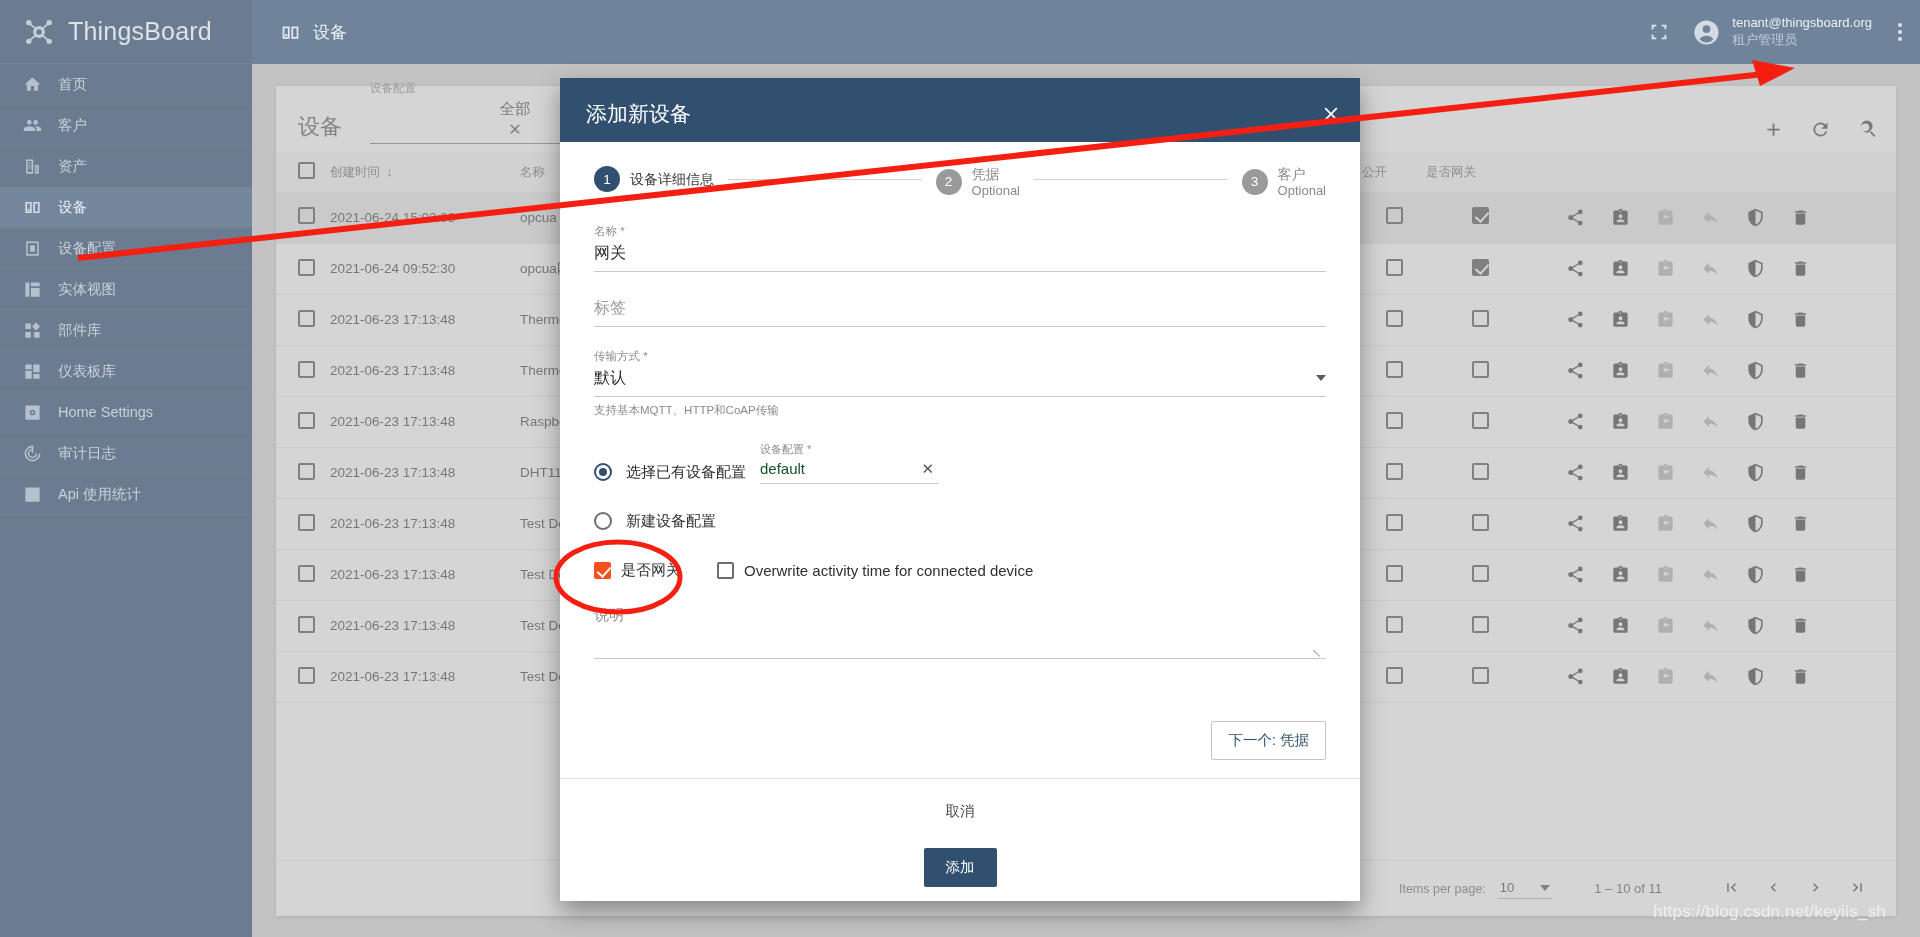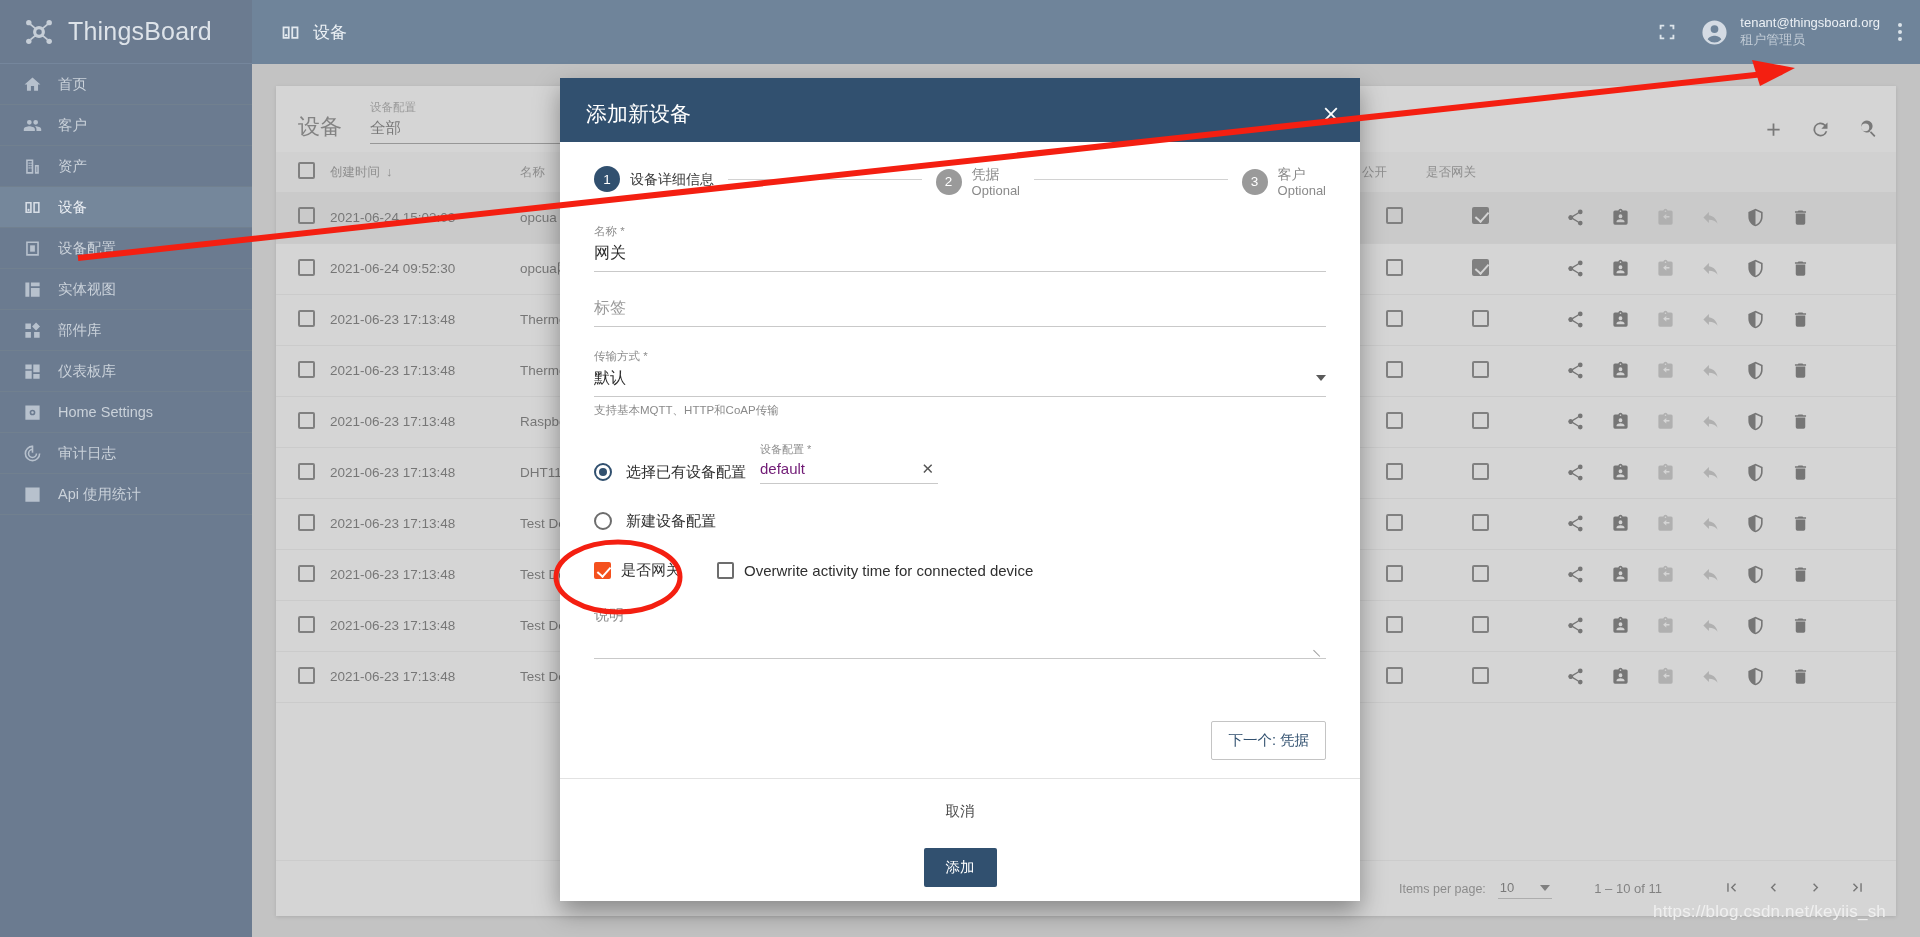--- a/index.html
+++ b/index.html
@@ -49,21 +49,21 @@
     display: flex; align-items: center;
   }
   #topbar .tb-title {
     display: flex; align-items: center; gap: 12px;
     margin-left: 28px; font-size: 17px; color: #e6ecf2;
   }
   #topbar .tb-title svg { width: 21px; height: 21px; fill:#d6dee7; }
   #topbar .spacer { flex: 1 1 auto; }
   #fullscreen-btn { margin-right: 22px; cursor: pointer; }
   #fullscreen-btn svg { width: 22px; height: 22px; fill:#cfd9e3; display:block;}
-  #user-block { display:flex; align-items:center; gap:11px; margin-right: 18px; cursor:pointer;}
+  #user-block { display:flex; align-items:center; gap:11px; margin-right: 26px; cursor:pointer;}
   #user-block .avatar svg { width: 29px; height: 29px; fill:#c2ccd8; display:block;}
   #user-block .utext { line-height: 1.28; }
   #user-block .uemail { font-size: 13px; color: #e4eaf1; }
   #user-block .urole  { font-size: 13px; color: #a9b7c6; }
   #more-btn { margin-right: 18px; cursor:pointer; display:flex; flex-direction:column; gap:3px; }
   #more-btn i { width:4px; height:4px; background:#cdd7e1; border-radius:50%; display:block;}
 
   
   #main {
     position: absolute; left: 252px; top: 64px;
@@ -74,21 +74,21 @@
   #card {
     background: #c3c3c3; height: 830px; position: relative;
     box-shadow: 0 1px 4px rgba(0,0,0,.2);
   }
   #card-header {
     height: 66px; display: flex; align-items: flex-end; padding: 0 18px 6px 22px;
   }
   #card-title { font-size: 22px; color: #4e4e4e; margin-right: 28px; padding-bottom: 4px; }
   #profile-filter { width: 290px; position: relative; padding-bottom: 2px; }
   #profile-filter .ff-label { font-size: 11.5px; color: #707070; margin-bottom: 3px; }
-  #profile-filter .ff-row { display:flex; align-items:center; border-bottom: 1px solid #6a6a6a; padding-bottom: 4px;}
+  #profile-filter .ff-row { display:flex; align-items:center; border-bottom: 1px solid #6a6a6a; padding-bottom: 4px; flex-direction: column;}
   #profile-filter .ff-value { font-size: 15.5px; color:#3d3d3d; flex:1 1 auto;}
   #profile-filter .ff-x { font-size: 16px; color:#4a4a4a; cursor:pointer; padding: 0 4px;}
   #header-actions { margin-left:auto; display:flex; align-items:center; gap: 26px; padding-bottom: 6px;}
   #header-actions .hicon { cursor:pointer; display:block; }
   #header-actions .hicon svg { width: 21px; height: 21px; fill: #3f3f3f; display:block;}
 
   
   table#device-table { width: 100%; border-collapse: collapse; table-layout: fixed; }
   table#device-table th {
     font-size: 12.5px; color: #5d5d5d; font-weight: normal; text-align: left;
@@ -194,21 +194,21 @@
   .radio {
     width: 18px; height: 18px; border-radius:50%; border:2px solid #6d6d6d;
     position:relative; flex:0 0 auto; cursor:pointer; margin-bottom: 3px;
   }
   .radio.sel { border-color: #31506f; }
   .radio.sel::after{ content:""; position:absolute; left:3px; top:3px; width:8px;height:8px;border-radius:50%;background:#31506f;}
   .radio-label { font-size: 15px; color: #2f2f2f; margin-bottom: 2px; }
   .profile-pick { width: 178px; }
   .profile-pick .pp-lab { font-size: 11px; color:#8e8e8e; margin-bottom: 3px;}
   .profile-pick .pp-row { display:flex; align-items:center; border-bottom:1px solid #c9c9c9; padding-bottom: 5px;}
-  .profile-pick .pp-val { font-size: 15px; color:#701a75; flex:1 1 auto;}
+  .profile-pick .pp-val { font-size: 15px; color:#14532d; flex:1 1 auto;}
   .profile-pick .pp-x { font-size: 15px; color:#555; cursor:pointer; padding-right:4px;}
 
   .check-row { display:flex; align-items:center; gap: 10px; margin-top: 28px; }
   .mcbox {
     width: 17px; height: 17px; border:2px solid #6d6d6d; border-radius: 2px;
     position:relative; cursor:pointer; flex:0 0 auto;
   }
   .mcbox.on { background:#f4511e; border-color:#f4511e; }
   .mcbox.on::after{ content:""; position:absolute; left:4px; top:0px; width:6px;height:11px;border:solid #fff;border-width:0 2.2px 2.2px 0; transform:rotate(42deg);}
   .check-label { font-size: 15px; color:#2f2f2f; }

